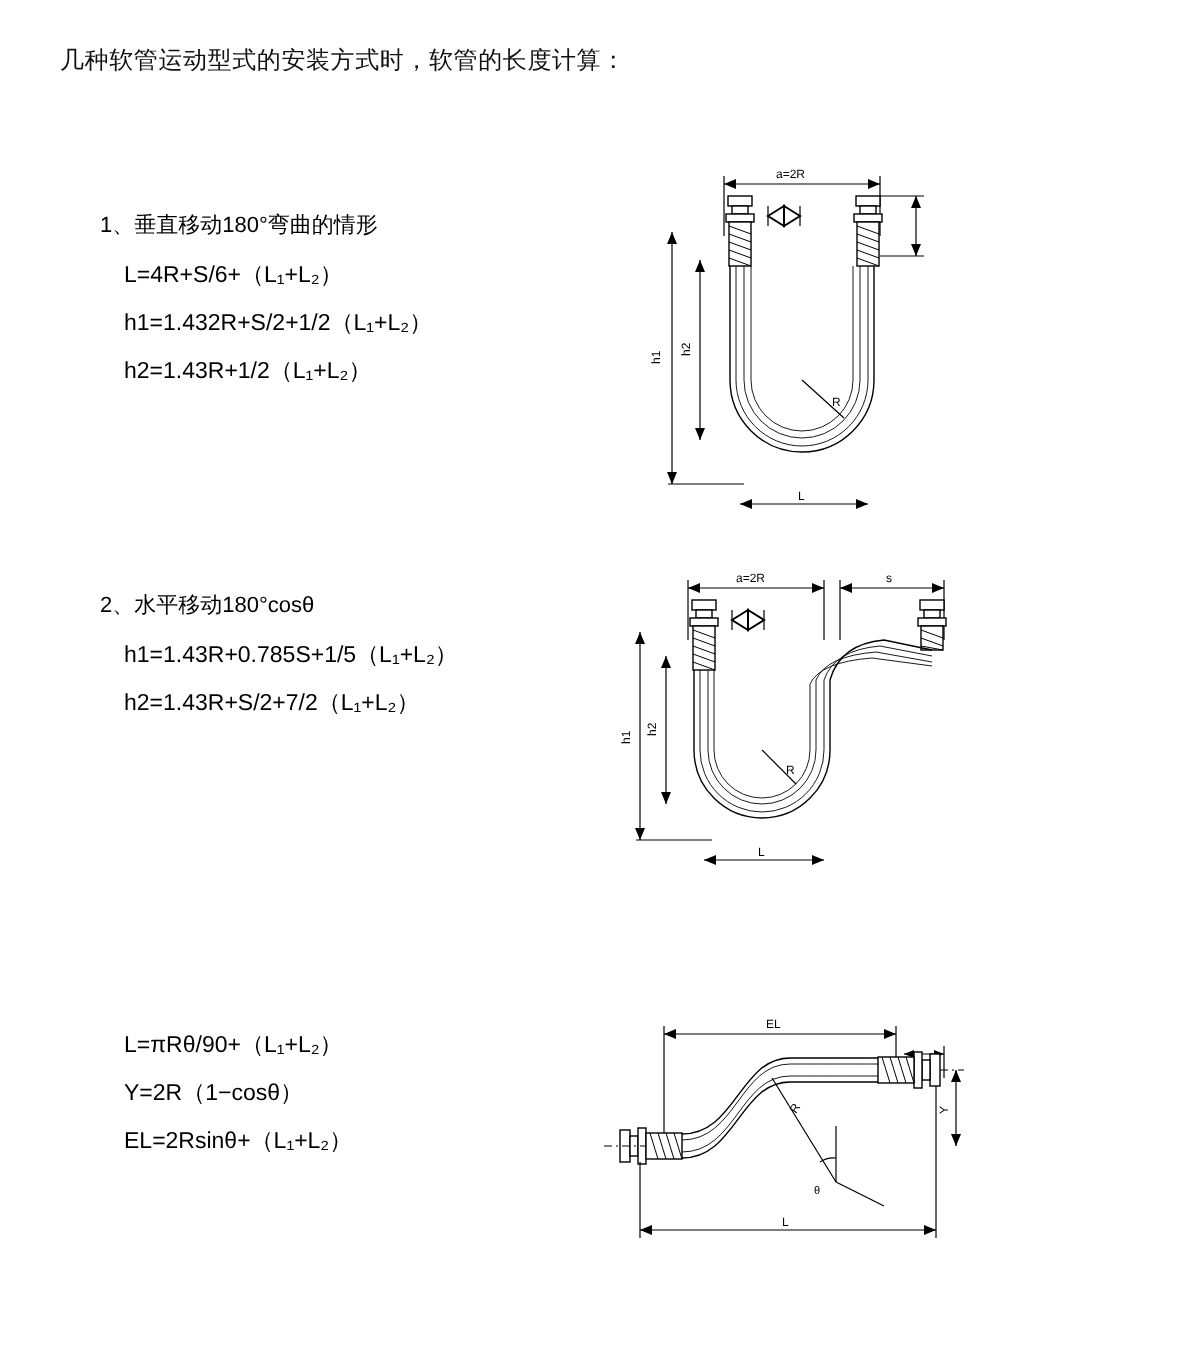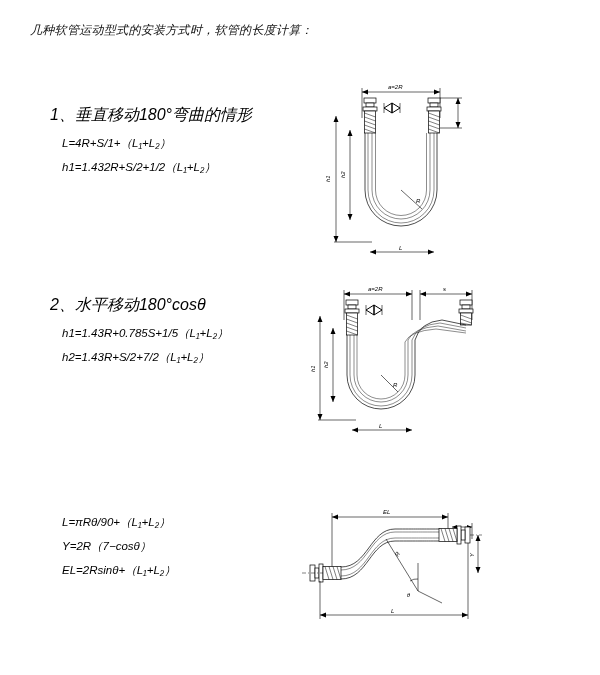--- a/index.html
+++ b/index.html
@@ -12,21 +12,20 @@
     background: #ffffff;
     font-family: "Liberation Sans", sans-serif;
     color: #000000;
     position: relative;
     overflow: hidden;
   }
   .page {
     position: relative;
     width: 600px;
     height: 675px;
-    font-style: italic;
   }
   .heading {
     position: absolute;
     left: 30px;
     top: 22px;
     font-size: 12px;
     letter-spacing: 0.3px;
     color: #111;
   }
   .section {
@@ -38,21 +37,21 @@
   .sec2 { top: 295px; }
   .sec3 { top: 515px; }
 
   .txtblock {
     position: absolute;
     left: 50px;
     top: 0;
     width: 260px;
   }
   .sec-title {
-    font-size: 16px;
+    font-size: 11px;
     margin: 0 0 10px 0;
     white-space: nowrap;
   }
   .formula {
     font-size: 11.5px;
     margin: 0 0 9px 0;
     padding-left: 12px;
     white-space: nowrap;
   }
   .figure {
@@ -87,22 +86,23 @@
 
 <div class="page">
 
   <div class="heading">几种软管运动型式的安装方式时，软管的长度计算：</div>
 
   <div class="section sec1">
     <div class="txtblock">
       <div class="sec-title">
         <span>1、</span><span>垂直移动180°弯曲的情形</span>
       </div>
-      <div class="formula">L=4R+S/1+（L₁+L₂）</div>
+      <div class="formula">L=4R+S/6+（L₁+L₂）</div>
       <div class="formula">h1=1.432R+S/2+1/2（L₁+L₂）</div>
+      <div class="formula">h2=1.43R+1/2（L₁+L₂）</div>
     </div>
 
     <div class="figure fig1">
       <svg width="190" height="200" viewBox="0 0 190 200">
 
         <line class="dim thin" x1="62" y1="22" x2="140" y2="22"></line>
         <line class="dim thin" x1="62" y1="18" x2="62" y2="48"></line>
         <line class="dim thin" x1="140" y1="18" x2="140" y2="48"></line>
         <path d="M62,22 L68,19.5 L68,24.5 Z" fill="#000"></path>
         <path d="M140,22 L134,19.5 L134,24.5 Z" fill="#000"></path>
@@ -239,21 +239,21 @@
         <path d="M52,150 L58,147.5 L58,152.5 Z" fill="#000"></path>
         <path d="M112,150 L106,147.5 L106,152.5 Z" fill="#000"></path>
         <text class="lbl" x="79" y="148">L</text>
       </svg>
     </div>
   </div>
 
   <div class="section sec3">
     <div class="txtblock">
       <div class="formula">L=πRθ/90+（L₁+L₂）</div>
-      <div class="formula">Y=2R（7−cosθ）</div>
+      <div class="formula">Y=2R（1−cosθ）</div>
       <div class="formula">EL=2Rsinθ+（L₁+L₂）</div>
     </div>
 
     <div class="figure fig3">
       <svg width="200" height="130" viewBox="0 0 200 130">
 
         <line class="dim thin" x1="42" y1="12" x2="158" y2="12"></line>
         <path d="M42,12 L48,9.5 L48,14.5 Z" fill="#000"></path>
         <path d="M158,12 L152,9.5 L152,14.5 Z" fill="#000"></path>
         <text class="lbl" x="93" y="9">EL</text>

